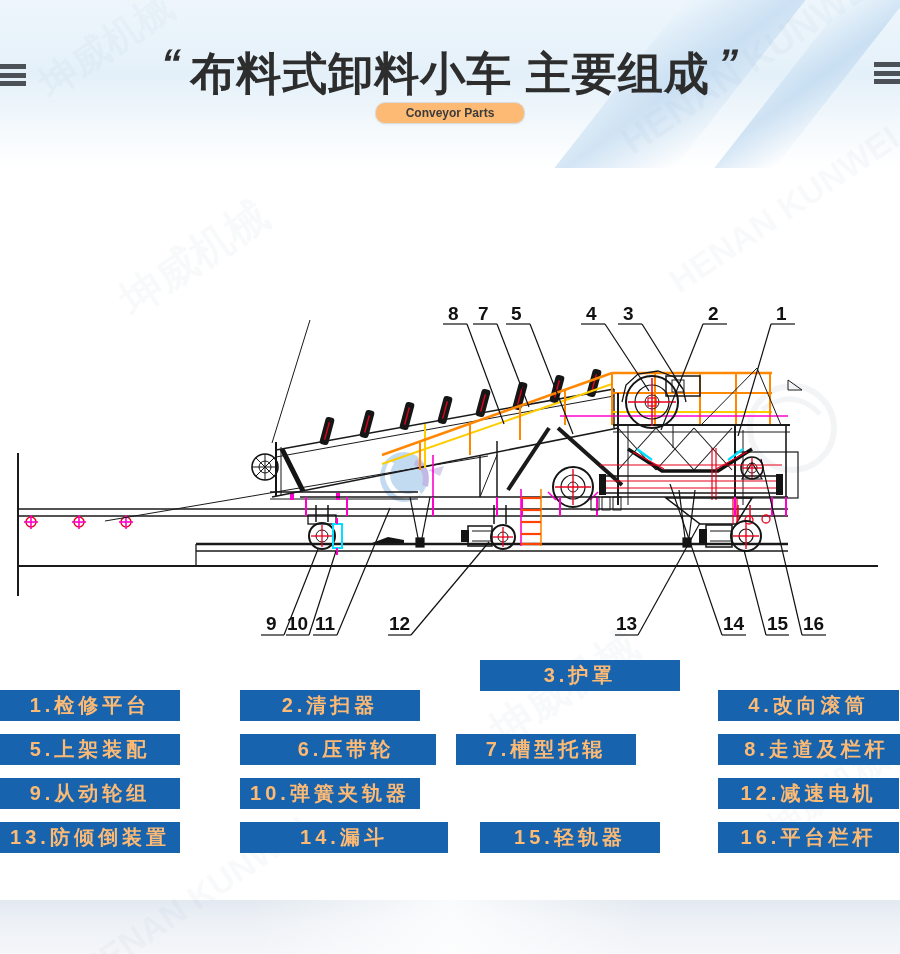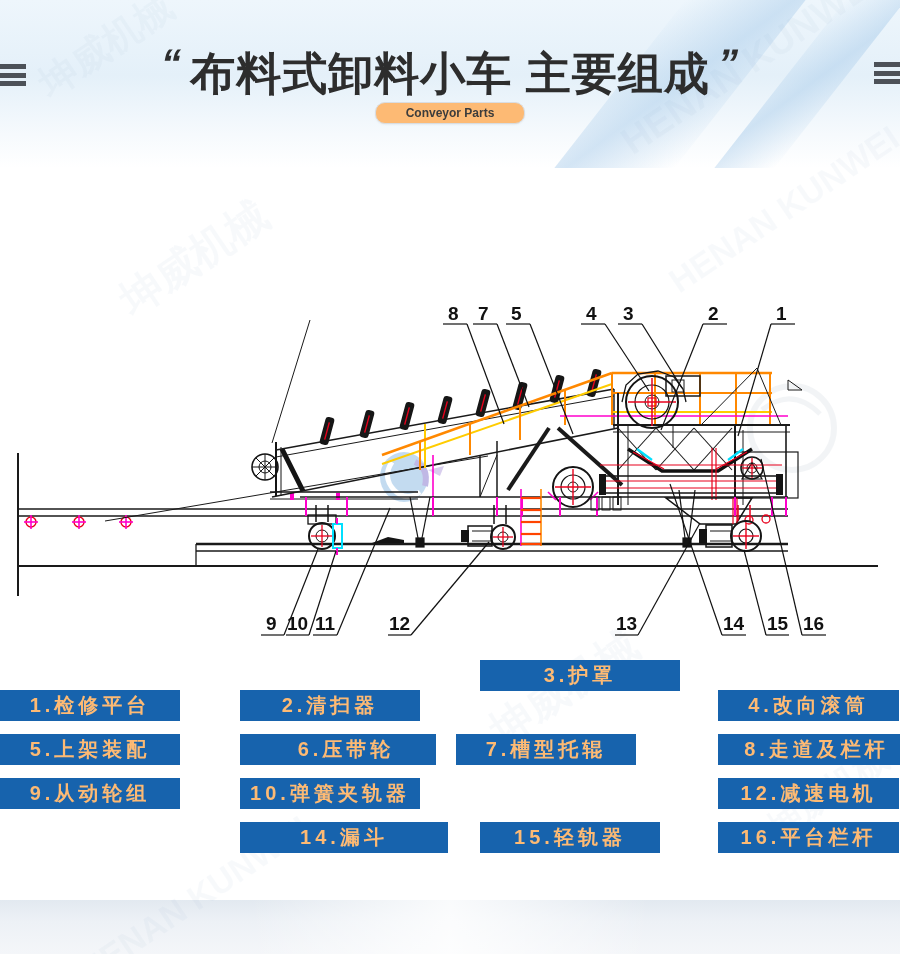--- a/index.html
+++ b/index.html
@@ -462,20 +462,23 @@
   <div class="part-chip" style="left:0;top:778px;width:180px;">
       <span>9.从动轮组</span>
     </div>
   <div class="part-chip" style="left:240px;top:778px;width:180px;">
       <span>10.弹簧夹轨器</span>
     </div>
   <div class="part-chip" style="left:718px;top:778px;width:181px;">
       <span>12.减速电机</span>
     </div>
 
+  <div class="part-chip" style="left:0;top:822px;width:180px;">
+      <span>13.防倾倒装置</span>
+    </div>
   <div class="part-chip" style="left:240px;top:822px;width:208px;">
       <span>14.漏斗</span>
     </div>
   <div class="part-chip" style="left:480px;top:822px;width:180px;">
       <span>15.轻轨器</span>
     </div>
   <div class="part-chip" style="left:718px;top:822px;width:181px;">
       <span>16.平台栏杆</span>
     </div>
 

